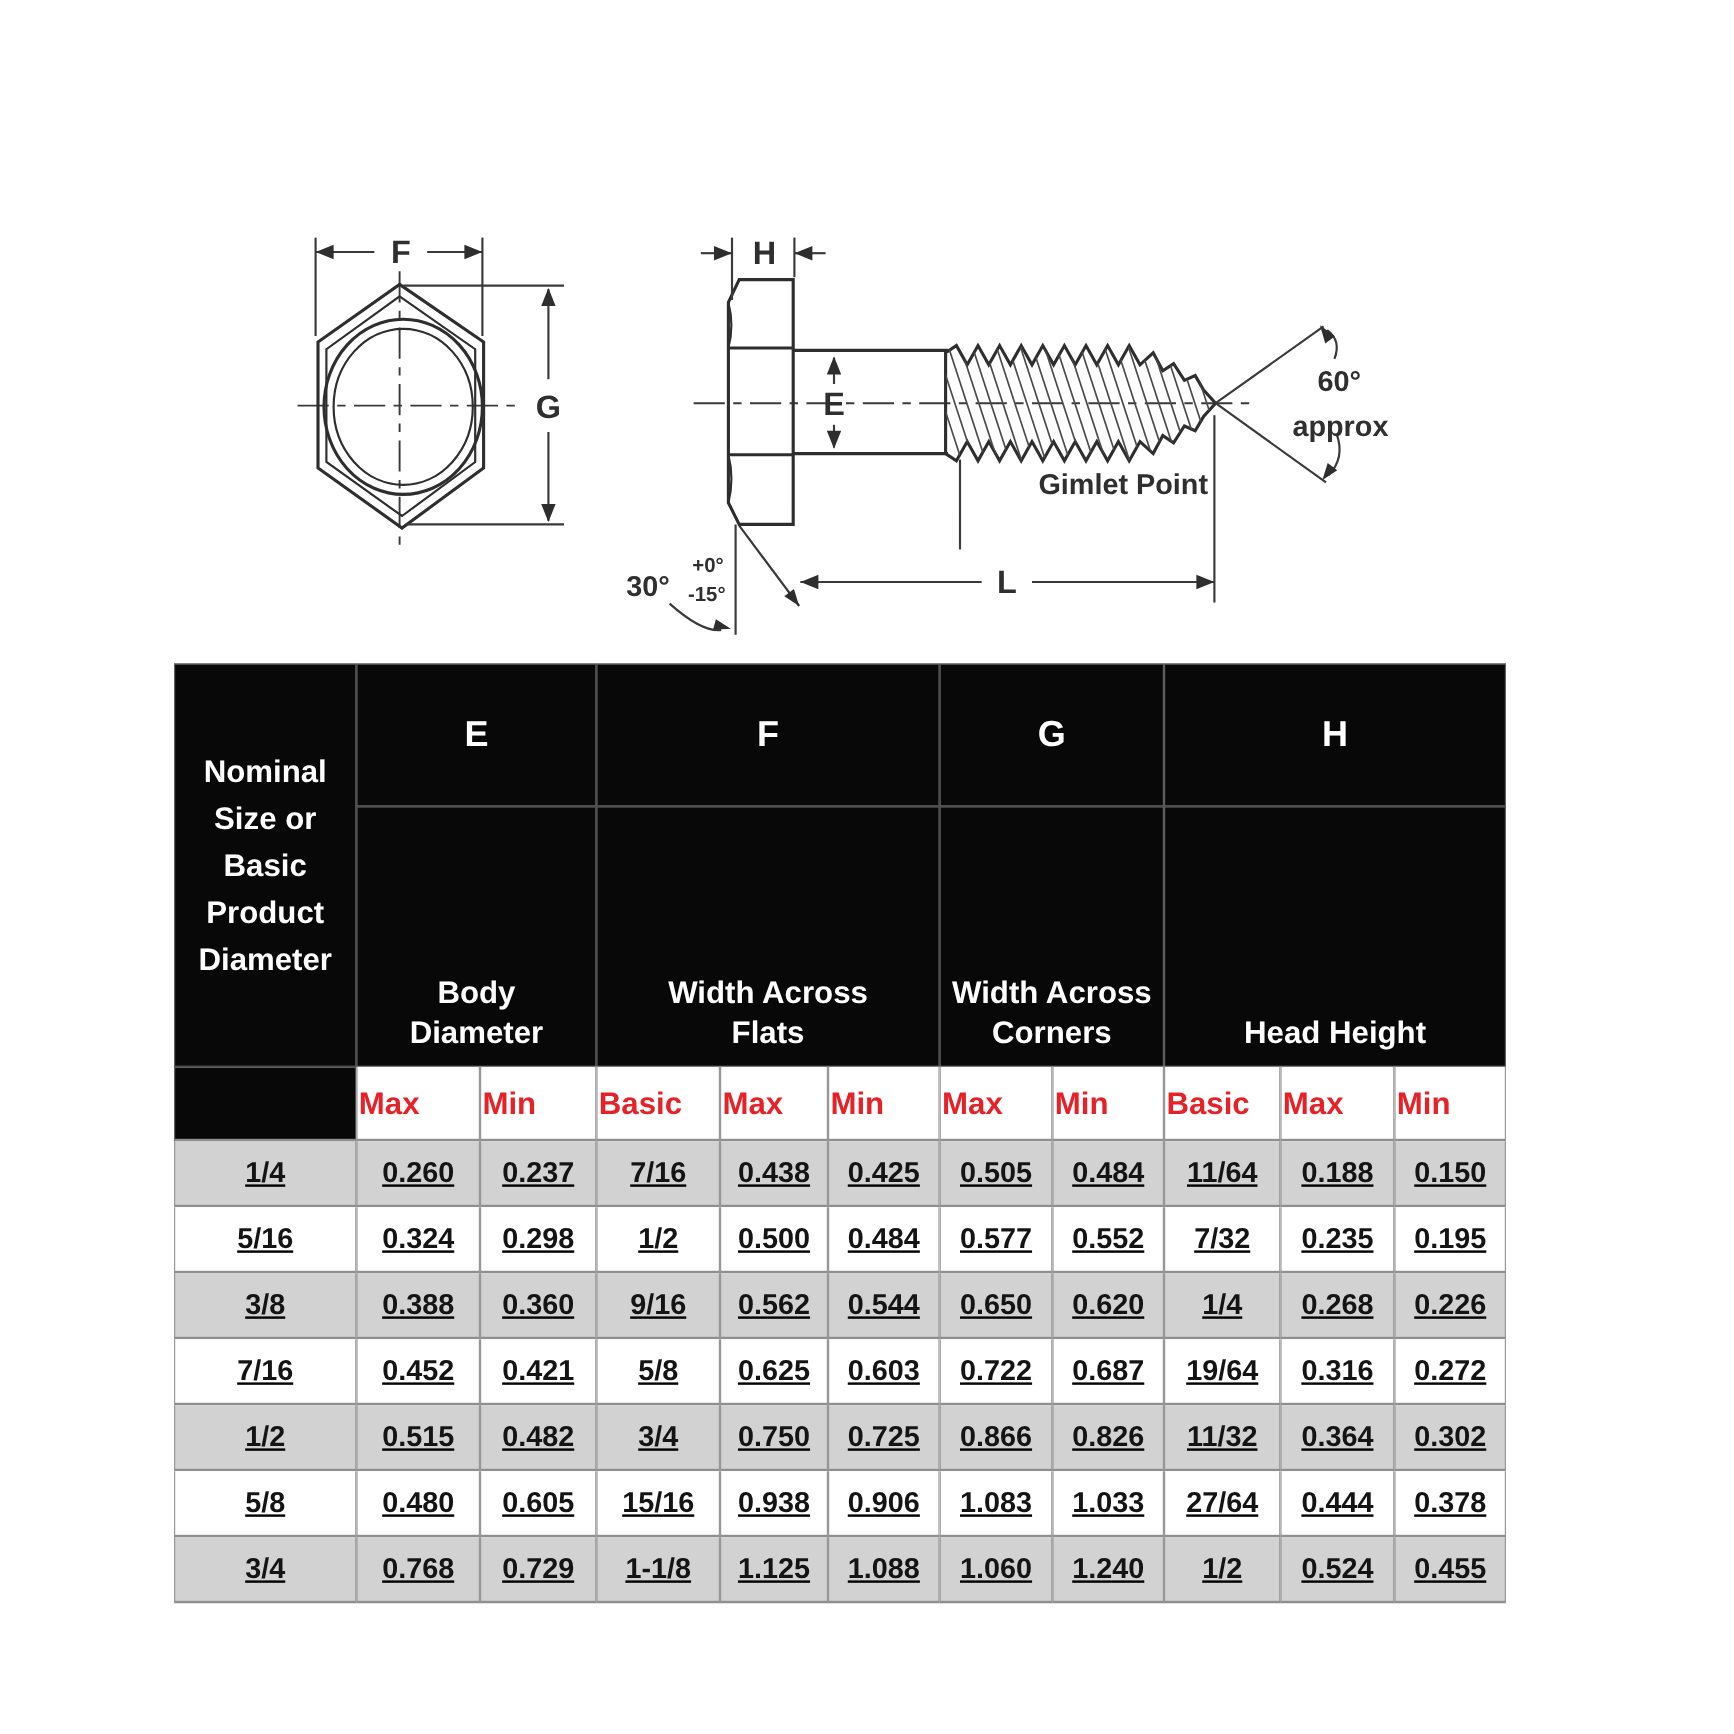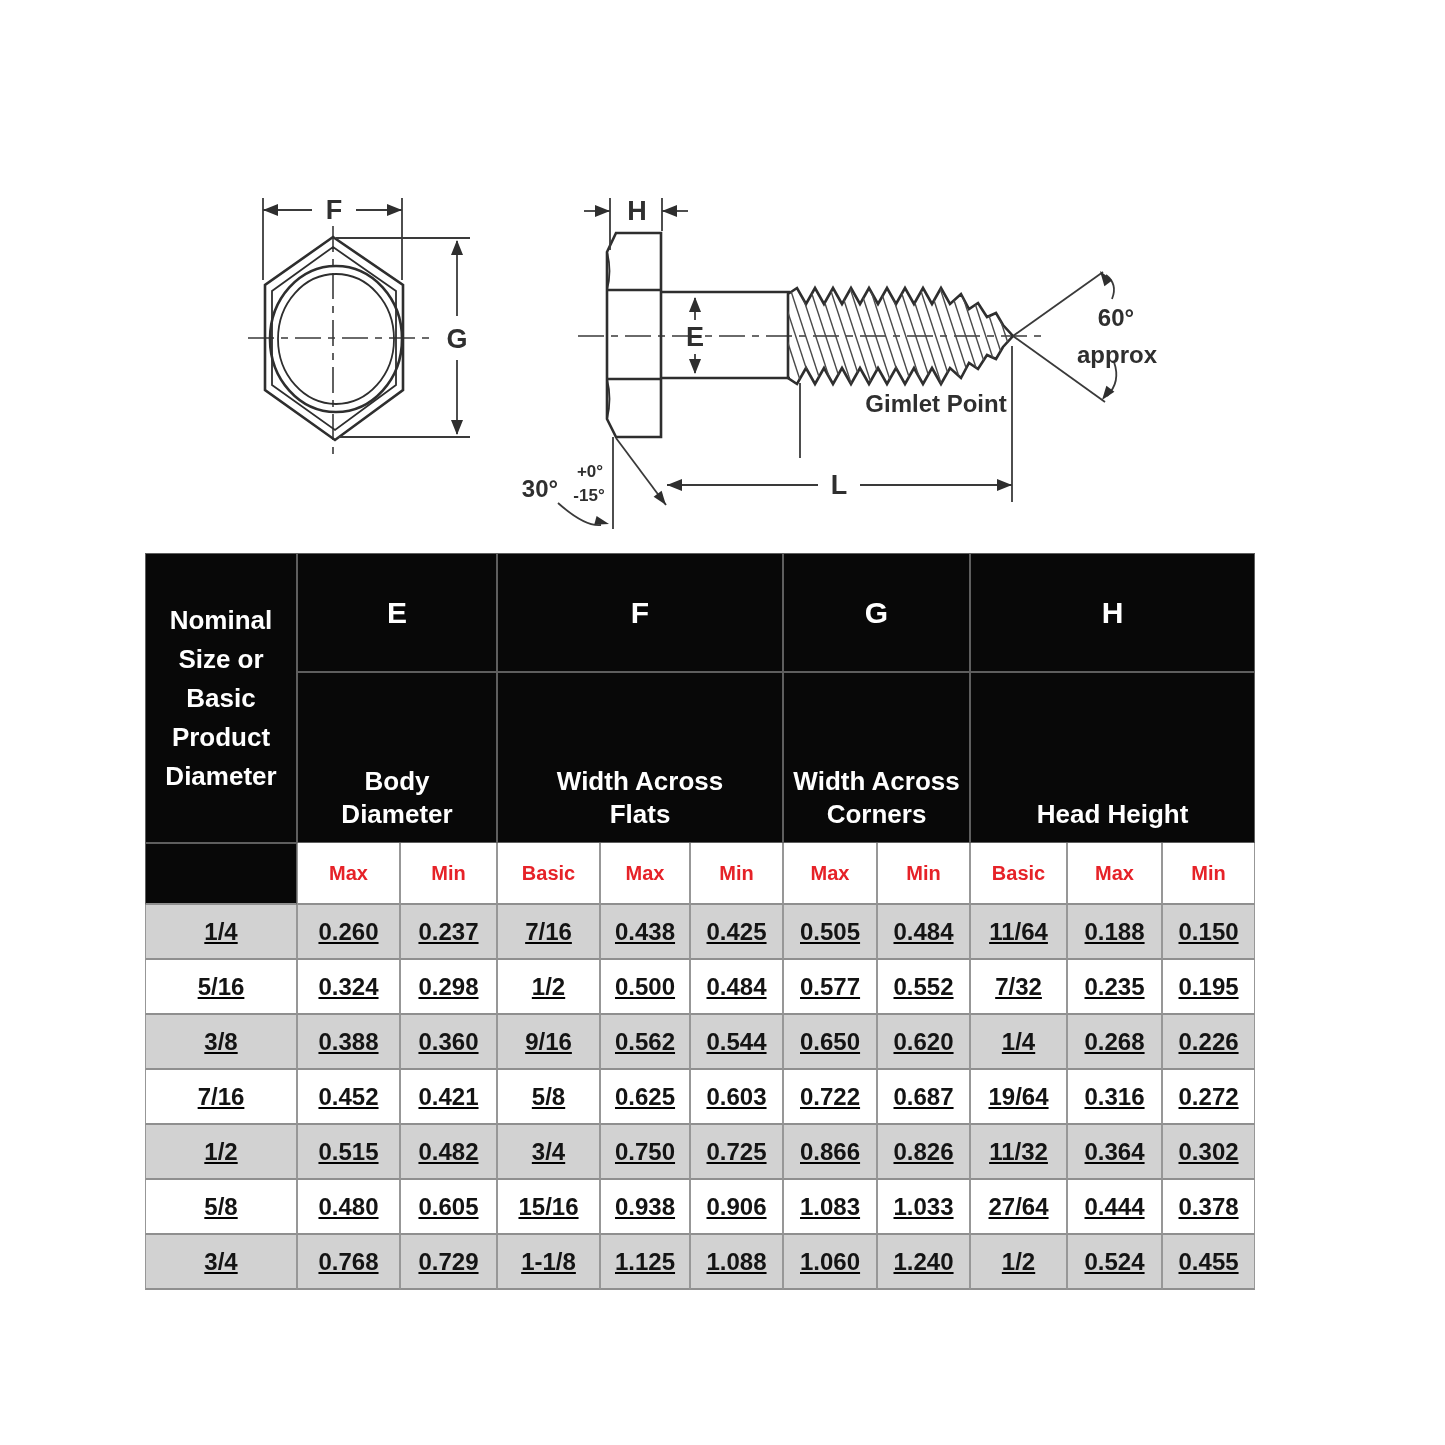--- a/index.html
+++ b/index.html
@@ -18,29 +18,29 @@
   .lbl26{font-size:27px;}
   .lbl24{font-size:24px;}
   .lbl17{font-size:17px;font-weight:700;}
 
   
   .table-wrap{position:absolute;left:145px;top:553px;width:1110px;}
   table{border-collapse:separate;border-spacing:0;table-layout:fixed;width:1110px;}
   td{box-sizing:border-box;overflow:hidden;}
   .hblack{background:#080808;color:#ffffff;border:1px solid #5e5e5e;text-align:center;font-weight:700;}
   tr.r1{height:119px;margin-left:14px;}
-  tr.r2{height:171px;}
+  tr.r2{height:217px;}
   tr.r3{height:62px;}
   .letter{font-size:30px;vertical-align:middle;}
   .gname{font-size:26px;vertical-align:bottom;padding-bottom:12px;line-height:1.25;}
   .gname span{display:inline-block;}
   .wrapnarrow{max-width:135px;}
   .wrapmed{max-width:205px;}
   .nominal{font-size:26px;vertical-align:middle;line-height:1.5;padding:0 15px;}
-  .sub{background:#ffffff;font-weight:700;font-size:20px;text-align:center;vertical-align:middle;
+  .sub{background:#ffffff;font-weight:700;font-size:26px;text-align:left;vertical-align:middle;
        border-left:1px solid #979797;border-right:1px solid #979797;border-bottom:2px solid #8f8f8f;}
   .blank{border-bottom:2px solid #8f8f8f;}
   tbody tr{height:55px;text-decoration:underline;}
   tbody td{font-size:24px;font-weight:700;color:#141414;text-align:center;vertical-align:middle;
        border-left:1px solid #979797;border-right:1px solid #979797;border-bottom:2px solid #8f8f8f;}
   tr.gray td{background:#d2d2d2;}
   tr.white td{background:#ffffff;margin-top:48px;}
 </style>
 </head>
 <body>

